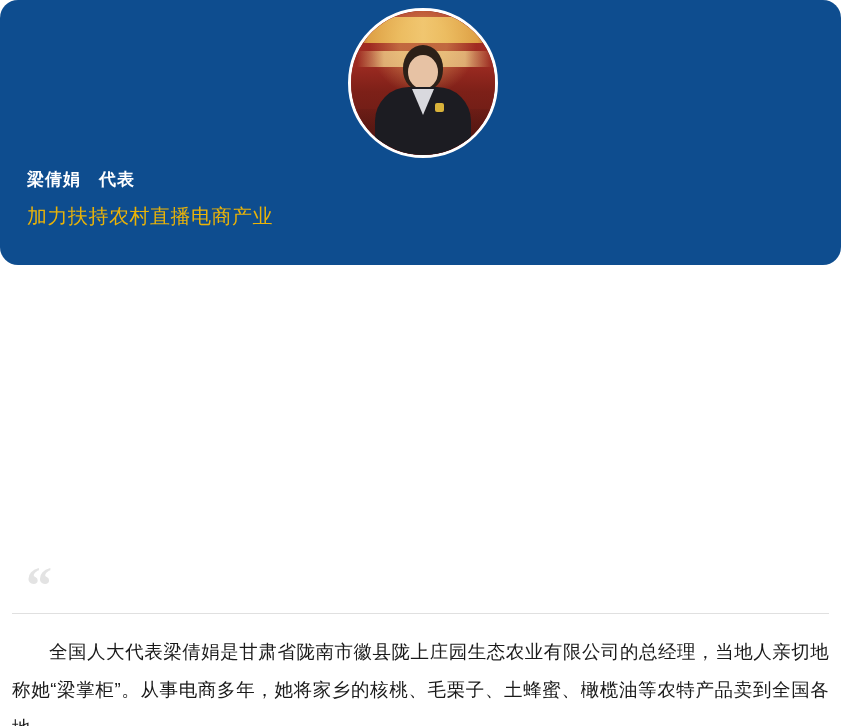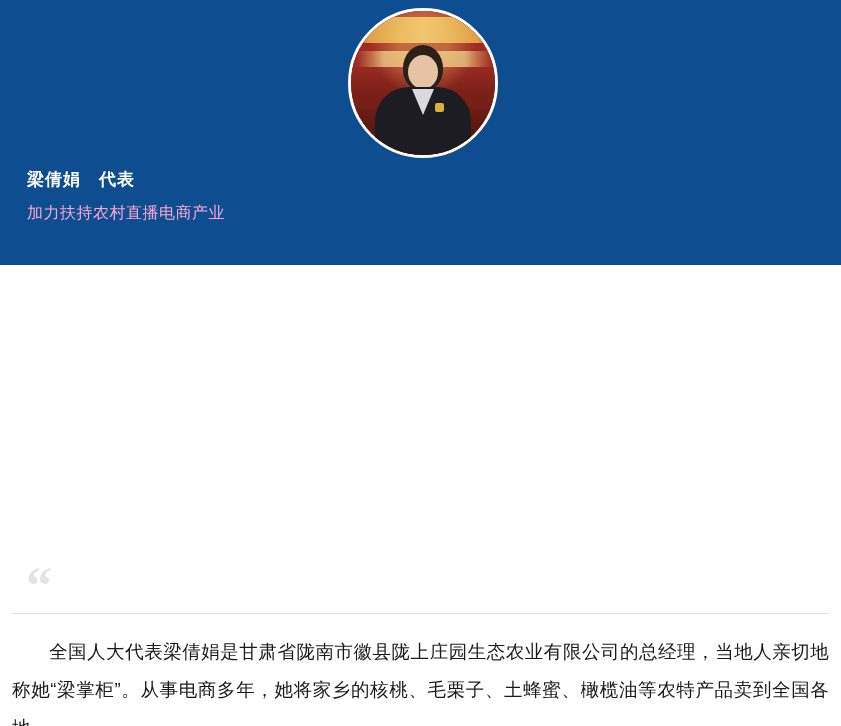--- a/index.html
+++ b/index.html
@@ -21,20 +21,21 @@
     background: #ffffff;
   }
 
   
   .header {
     position: relative;
     width: 841px;
     height: 265px;
     background: #0e4d8f;
     box-sizing: border-box;
+    border-radius: 18px;
   }
   .header-inner {
     position: absolute;
     left: 0;
     top: 0;
     width: 100%;
     height: 100%;
   }
 
   
@@ -145,22 +146,22 @@
     font-weight: bold;
     letter-spacing: 1px;
   }
   .name-row .role {
     margin-left: 18px;
   }
   .subtitle {
     position: absolute;
     left: 27px;
     top: 203px;
-    color: #f9a8d4;
-    font-size: 16px;
+    color: #eab308;
+    font-size: 20px;
     letter-spacing: .5px;
   }
 
   
   .content {
     position: relative;
     width: 841px;
     background: #ffffff;
     box-sizing: border-box;
   }

